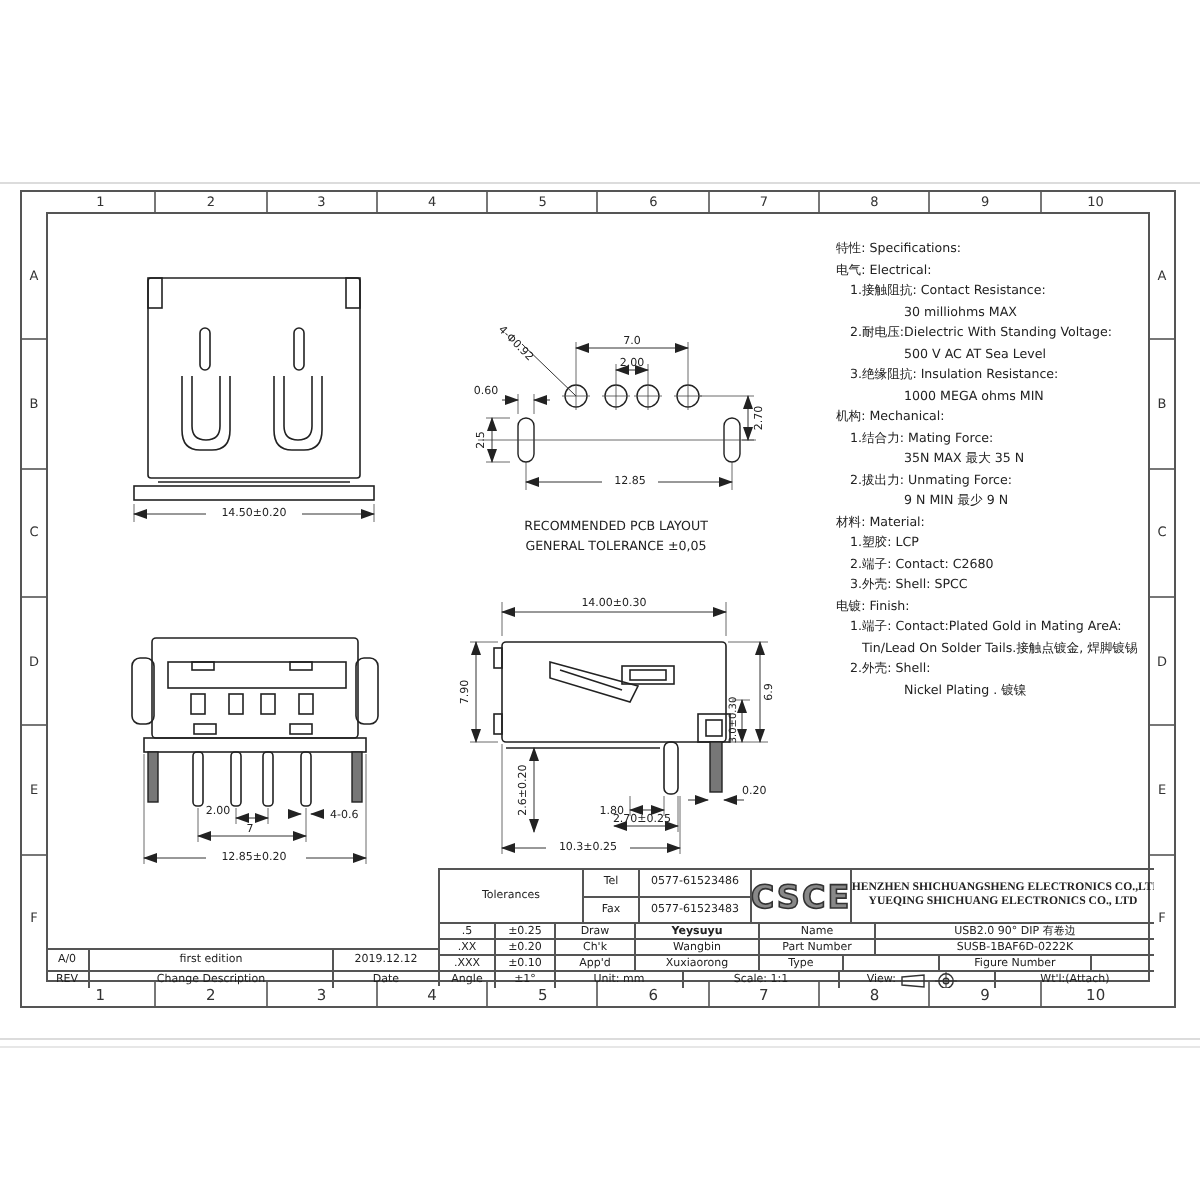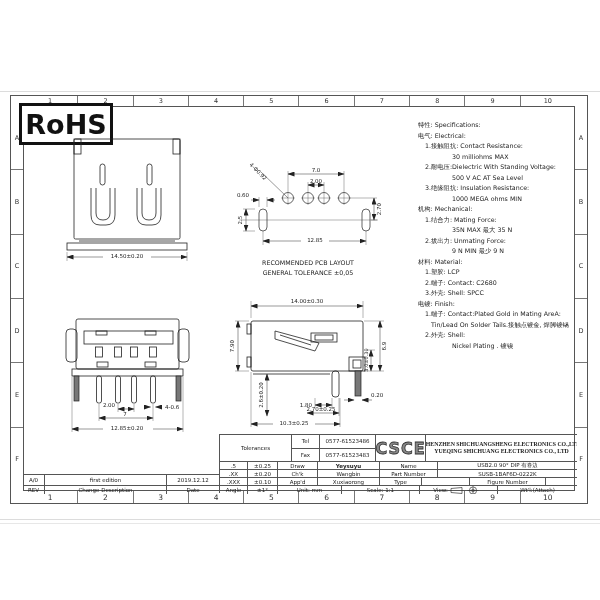--- a/index.html
+++ b/index.html
@@ -112,21 +112,20 @@
     <div class="strip-right">
       <div class="c">A</div>
       <div class="c">B</div>
       <div class="c">C</div>
       <div class="c">D</div>
       <div class="c">E</div>
       <div class="c">F</div>
     </div>
     <div class="inner"></div>
 
-    <div class="rohs">RoHS</div>
 
     <div class="specs">
       <div class="sl sp0">特性: Specifications:</div>
       <div class="sl sp0">电气: Electrical:</div>
       <div class="sl sp1">1.接触阻抗: Contact Resistance:</div>
       <div class="sl sp2">30 milliohms MAX</div>
       <div class="sl sp1">2.耐电压:Dielectric With Standing Voltage:</div>
       <div class="sl sp2">500 V AC AT Sea Level</div>
       <div class="sl sp1">3.绝缘阻抗: Insulation Resistance:</div>
       <div class="sl sp2">1000 MEGA ohms MIN</div>

